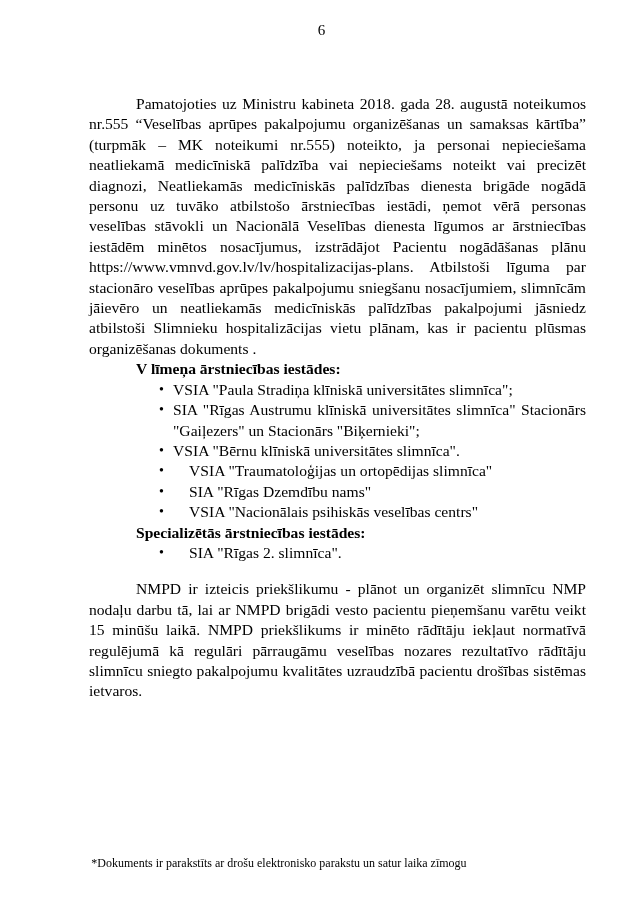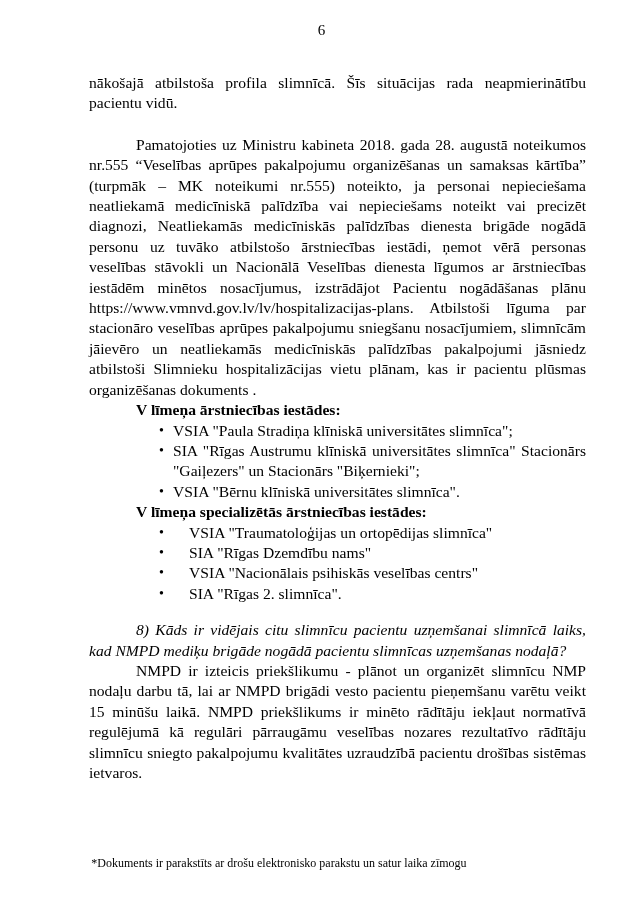--- a/index.html
+++ b/index.html
@@ -31,43 +31,41 @@
     position: absolute; top: 856px; left: 0; width: 558px;
     text-align: center; font-size: 12px; line-height: 14px;
   }
 </style>
 </head>
 <body>
 
 <div class="page-number">6</div>
 
 <div class="content">
-  <p>nākošajā atbilstoša profila slimnīcā.  Šīs situācijas rada neapmierinātību pacientu vidū.</p>
   <div class="gap"></div>
 
   <p class="indent">Pamatojoties uz Ministru kabineta  2018. gada 28. augustā noteikumos nr.555 “Veselības aprūpes pakalpojumu organizēšanas un samaksas kārtība” (turpmāk – MK noteikumi nr.555)  noteikto, ja personai nepieciešama neatliekamā medicīniskā palīdzība vai nepieciešams noteikt vai precizēt diagnozi, Neatliekamās medicīniskās palīdzības dienesta brigāde nogādā personu uz tuvāko atbilstošo ārstniecības iestādi, ņemot vērā personas veselības stāvokli un Nacionālā Veselības dienesta līgumos ar ārstniecības iestādēm minētos nosacījumus, izstrādājot Pacientu nogādāšanas plānu https://www.vmnvd.gov.lv/lv/hospitalizacijas-plans. Atbilstoši līguma par stacionāro veselības aprūpes pakalpojumu sniegšanu nosacījumiem, slimnīcām jāievēro un neatliekamās medicīniskās palīdzības pakalpojumi jāsniedz atbilstoši Slimnieku hospitalizācijas vietu plānam, kas ir pacientu plūsmas organizēšanas dokuments .</p>
 
   <div class="heading-bold">V līmeņa ārstniecības iestādes:</div>
   <ul class="list">
     <li><span class="bullet">•</span><span>VSIA "Paula Stradiņa klīniskā universitātes slimnīca";</span></li>
     <li><span class="bullet">•</span><span>SIA  "Rīgas Austrumu klīniskā universitātes slimnīca" Stacionārs "Gaiļezers" un Stacionārs "Biķernieki";</span></li>
     <li><span class="bullet">•</span><span>VSIA  "Bērnu klīniskā universitātes slimnīca".</span></li>
   </ul>
 
-  <div class="heading-bold">V līmeņa specializētās ārstniecības iestādes:</div>
   <ul class="list wide">
     <li><span class="bullet">•</span><span>VSIA "Traumatoloģijas un ortopēdijas slimnīca"</span></li>
     <li><span class="bullet">•</span><span>SIA  "Rīgas Dzemdību nams"</span></li>
     <li><span class="bullet">•</span><span>VSIA  "Nacionālais psihiskās veselības centrs"</span></li>
   </ul>
 
+  <div class="heading-bold">Specializētās ārstniecības iestādes:</div>
   <ul class="list wide">
     <li><span class="bullet">•</span><span>SIA  "Rīgas 2. slimnīca".</span></li>
   </ul>
 
   <div class="gap-small"></div>
 
-  <p class="question">8)  Kāds ir vidējais citu slimnīcu pacientu uzņemšanai slimnīcā laiks, kad NMPD mediķu brigāde nogādā pacientu slimnīcas uzņemšanas nodaļā?</p>
   <p class="indent">NMPD ir izteicis priekšlikumu - plānot un organizēt slimnīcu NMP nodaļu darbu tā, lai ar NMPD brigādi vesto pacientu pieņemšanu varētu veikt 15 minūšu laikā.  NMPD priekšlikums ir minēto rādītāju iekļaut normatīvā regulējumā kā regulāri pārraugāmu veselības nozares rezultatīvo rādītāju slimnīcu sniegto pakalpojumu kvalitātes uzraudzībā pacientu drošības sistēmas ietvaros.</p>
 
 </div>
 
 <div class="footer">*Dokuments ir parakstīts ar drošu elektronisko parakstu un satur laika zīmogu</div>
 
 </body></html>

